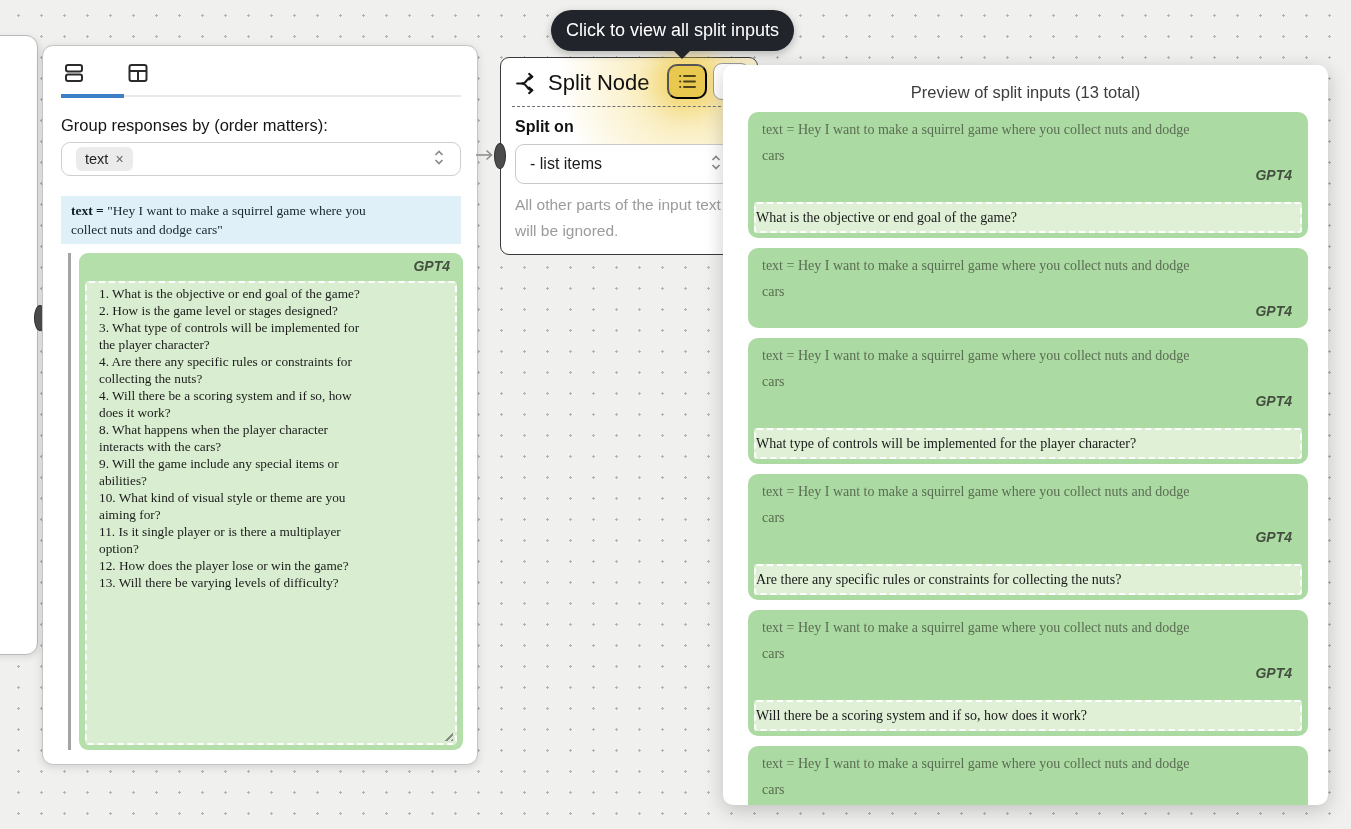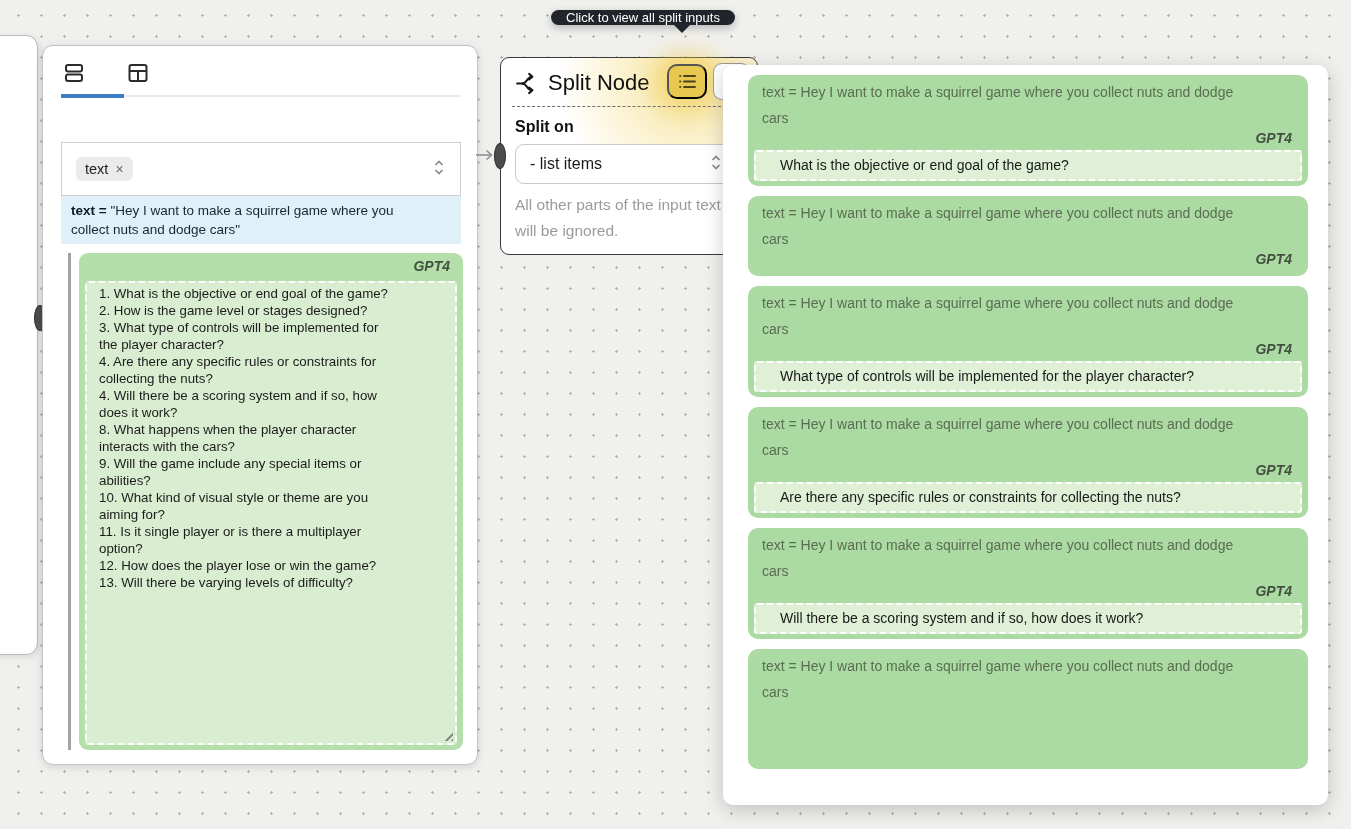--- a/index.html
+++ b/index.html
@@ -5,41 +5,41 @@
   * { box-sizing: border-box; margin: 0; padding: 0; }
   html,body { width:1351px; height:829px; overflow:hidden; }
   body{
     font-family:"Liberation Sans", sans-serif;
     background-color:#f0f0ee;
     background-image: radial-gradient(circle, #b3b3b0 1.1px, transparent 1.4px);
     background-size: 23px 21px;
     background-position: 7px 5px;
     position:relative;
   }
-  .mono{ font-family:Liberation Sans, sans-serif; }
+  .mono{ font-family:Liberation Serif, serif; }
 
   
   .left-node{ position:absolute; left:-182px; top:35px; width:220px; height:620px;
     background:#fff; border:1px solid #b9b9b9; border-radius:12px;
     box-shadow:2px 2px 6px rgba(0,0,0,.10); }
   .resizer{ position:absolute; right:2px; bottom:2px; width:11px; height:11px;
     background:repeating-linear-gradient(135deg, transparent 0 2.2px, #8a8a8a 2.2px 3.8px);
     clip-path:polygon(100% 0, 0 100%, 100% 100%); }
 
   
   .group-node{ position:absolute; left:42px; top:45px; width:436px; height:720px;
     background:#fff; border:1px solid #c4c4c4; border-radius:11px;
     box-shadow:0 2px 8px rgba(0,0,0,.13); }
   .tabs{ position:absolute; left:18px; top:14px; display:flex; gap:38px; }
   .tab{ width:26px; height:26px; display:flex; align-items:center; justify-content:center; cursor:pointer; }
   .tabline{ position:absolute; left:18px; top:49px; width:400px; height:2px; background:#e9e9e9; }
   .tabline .active{ position:absolute; left:0; top:-1px; width:63px; height:3.5px; background:#3d7fc4; }
   .gr-label{ position:absolute; left:18px; top:70px; font-size:16.5px; color:#151515; }
-  .gr-select{ position:absolute; left:18px; top:96px; width:400px; height:54px;
-    background:#fff; border:1.4px solid #cfcfcf; border-radius:0; display:flex; align-items:center;
+  .gr-select{ position:absolute; left:18px; top:96px; width:400px; height:34px;
+    background:#fff; border:1.4px solid #cfcfcf; border-radius:9px; display:flex; align-items:center;
     padding:0 14px; cursor:pointer; }
   .chip{ background:#ebebeb; border-radius:6px; padding:4px 9px; font-size:14.5px; color:#222;
     display:flex; align-items:center; gap:7px; }
   .chip .x{ color:#666; font-size:14px; cursor:pointer; }
   .gr-select .chev{ margin-left:auto; }
   .gr-input{ position:absolute; left:18px; top:150px; width:400px; min-height:46px;
     background:#e0f0f8; padding:5px 10px; font-size:13.5px; line-height:19px; color:#16272e; }
   .gr-input .k{ font-weight:bold; color:#0b1e26; }
   .gr-input .wrapbox{ width:44ch; }
   .accent{ position:absolute; left:25px; top:207px; width:3px; height:497px; background:#a3a3a3; }
@@ -83,25 +83,25 @@
   .preview{ position:absolute; left:723px; top:65px; width:605px; height:740px;
     background:#fff; border-radius:10px; box-shadow:0 5px 20px rgba(0,0,0,.20);
     overflow:hidden; }
   .pv-title{ text-align:center; margin-top:18px; font-size:16.5px; color:#3d3d3d; }
   .pv-cards{ padding:10px 20px 0 25px; display:flex; flex-direction:column; gap:10px; }
   .card{ background:#abdaa2; border-radius:10px; padding:5px 12px 8px 14px; flex:none; }
   .card .tline{ font-size:14px; line-height:25.5px; color:#5b6d54; width:62ch; }
   .card .gpt{ text-align:right; font-size:14px; font-weight:bold; font-style:italic;
     color:#44503f; padding-right:4px; height:16px; line-height:14px; }
   .card .q{ background:#dff0d6; border:2px dashed #fff; border-radius:3px;
-    margin:3px -6px -3px -8px; padding:3px 24px; font-size:14px; line-height:21px; color:#191919; }
+    margin:18px -6px -3px -8px; padding:3px 0; font-size:14px; line-height:21px; color:#191919; }
 
   
   .tooltip{ position:absolute; left:551px; top:10px; background:#21252b; color:#fff;
-    border-radius:9px; padding:0 15px; font-size:13px; box-shadow:0 3px 8px rgba(0,0,0,.25); }
+    border-radius:21px; padding:10px 15px; font-size:18px; box-shadow:0 3px 8px rgba(0,0,0,.25); }
   .tooltip .notch{ position:absolute; left:122px; bottom:-8px; width:0; height:0;
     border-left:9px solid transparent; border-right:9px solid transparent;
     border-top:9px solid #21252b; }
 </style>
 </head>
 <body>
 
 <div class="left-node">
   
   
@@ -125,20 +125,21 @@
       <svg width="24" height="24" viewBox="0 0 24 24" fill="none" stroke="#2b2b2b" stroke-width="2">
         <rect x="3.5" y="4" width="17" height="16" rx="2"></rect>
         <path d="M3.5 10 H20.5 M12 10 V20"></path>
       </svg>
     </div>
   </div>
   <div class="tabline">
       <div class="active"></div>
     </div>
 
+  <div class="gr-label">Group responses by (order matters):</div>
 
   <div class="gr-select">
     <span class="chip">
       <span>text</span>
       <span class="x">×</span>
     </span>
     <span class="chev">
       <svg width="14" height="17" viewBox="0 0 14 17" fill="none" stroke="#8a8a8a" stroke-width="1.7">
           <path d="M3.5 6 L7 2.5 L10.5 6 M3.5 11 L7 14.5 L10.5 11"></path>
         </svg>
@@ -205,20 +206,21 @@
   <div class="sp-helper">All other parts of the input text will be ignored.</div>
 </div>
 
 <svg class="edge-arrow" style="left:476px; top:148px;" width="20" height="14" viewBox="0 0 20 14" fill="none" stroke="#8f8f8f" stroke-width="1.6">
   <path d="M0 7 H15"></path>
     <path d="M10.5 2.5 L15.5 7 L10.5 11.5"></path>
 </svg>
 <div class="port" style="left:494px; top:143px;"></div>
 
 <div class="preview">
+  <div class="pv-title">Preview of split inputs (13 total)</div>
   <div class="pv-cards">
     <div class="card">
       <div class="tline mono">text = Hey I want to make a squirrel game where you collect nuts and dodge cars</div>
       <div class="gpt">GPT4</div>
       <div class="q mono">What is the objective or end goal of the game?</div>
     </div>
     <div class="card">
       <div class="tline mono">text = Hey I want to make a squirrel game where you collect nuts and dodge cars</div>
       <div class="gpt">GPT4</div>
     </div>

